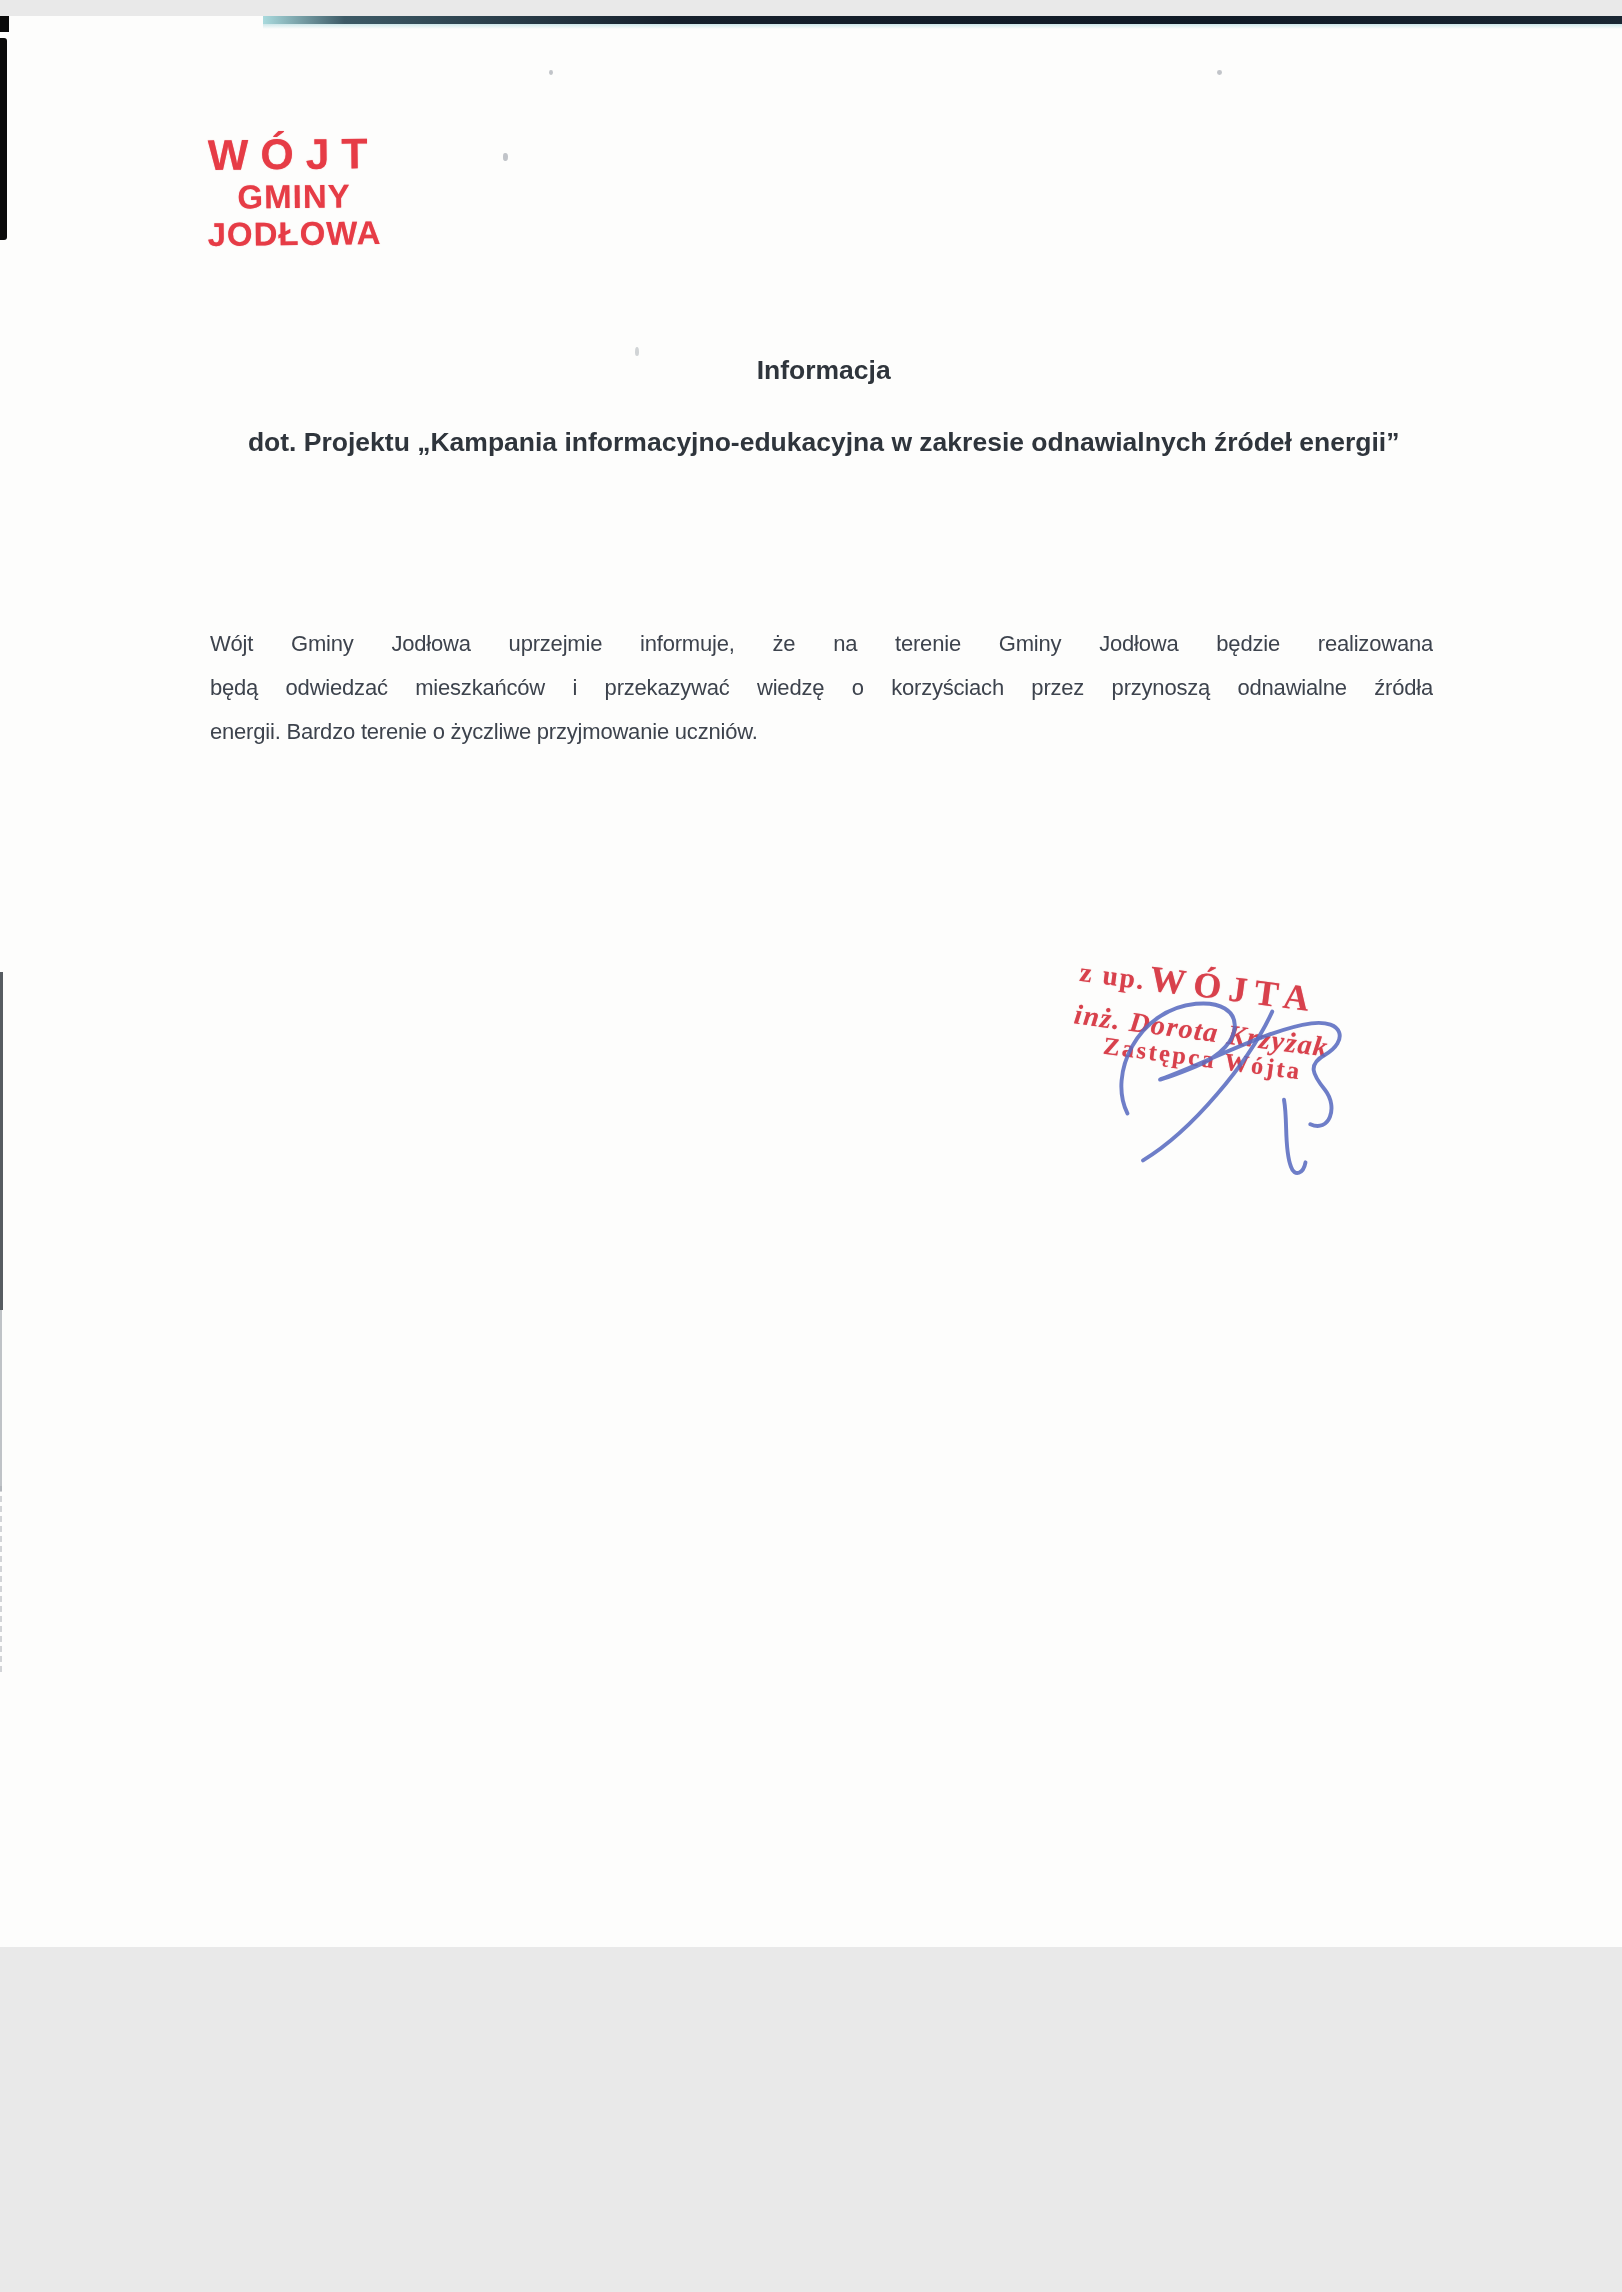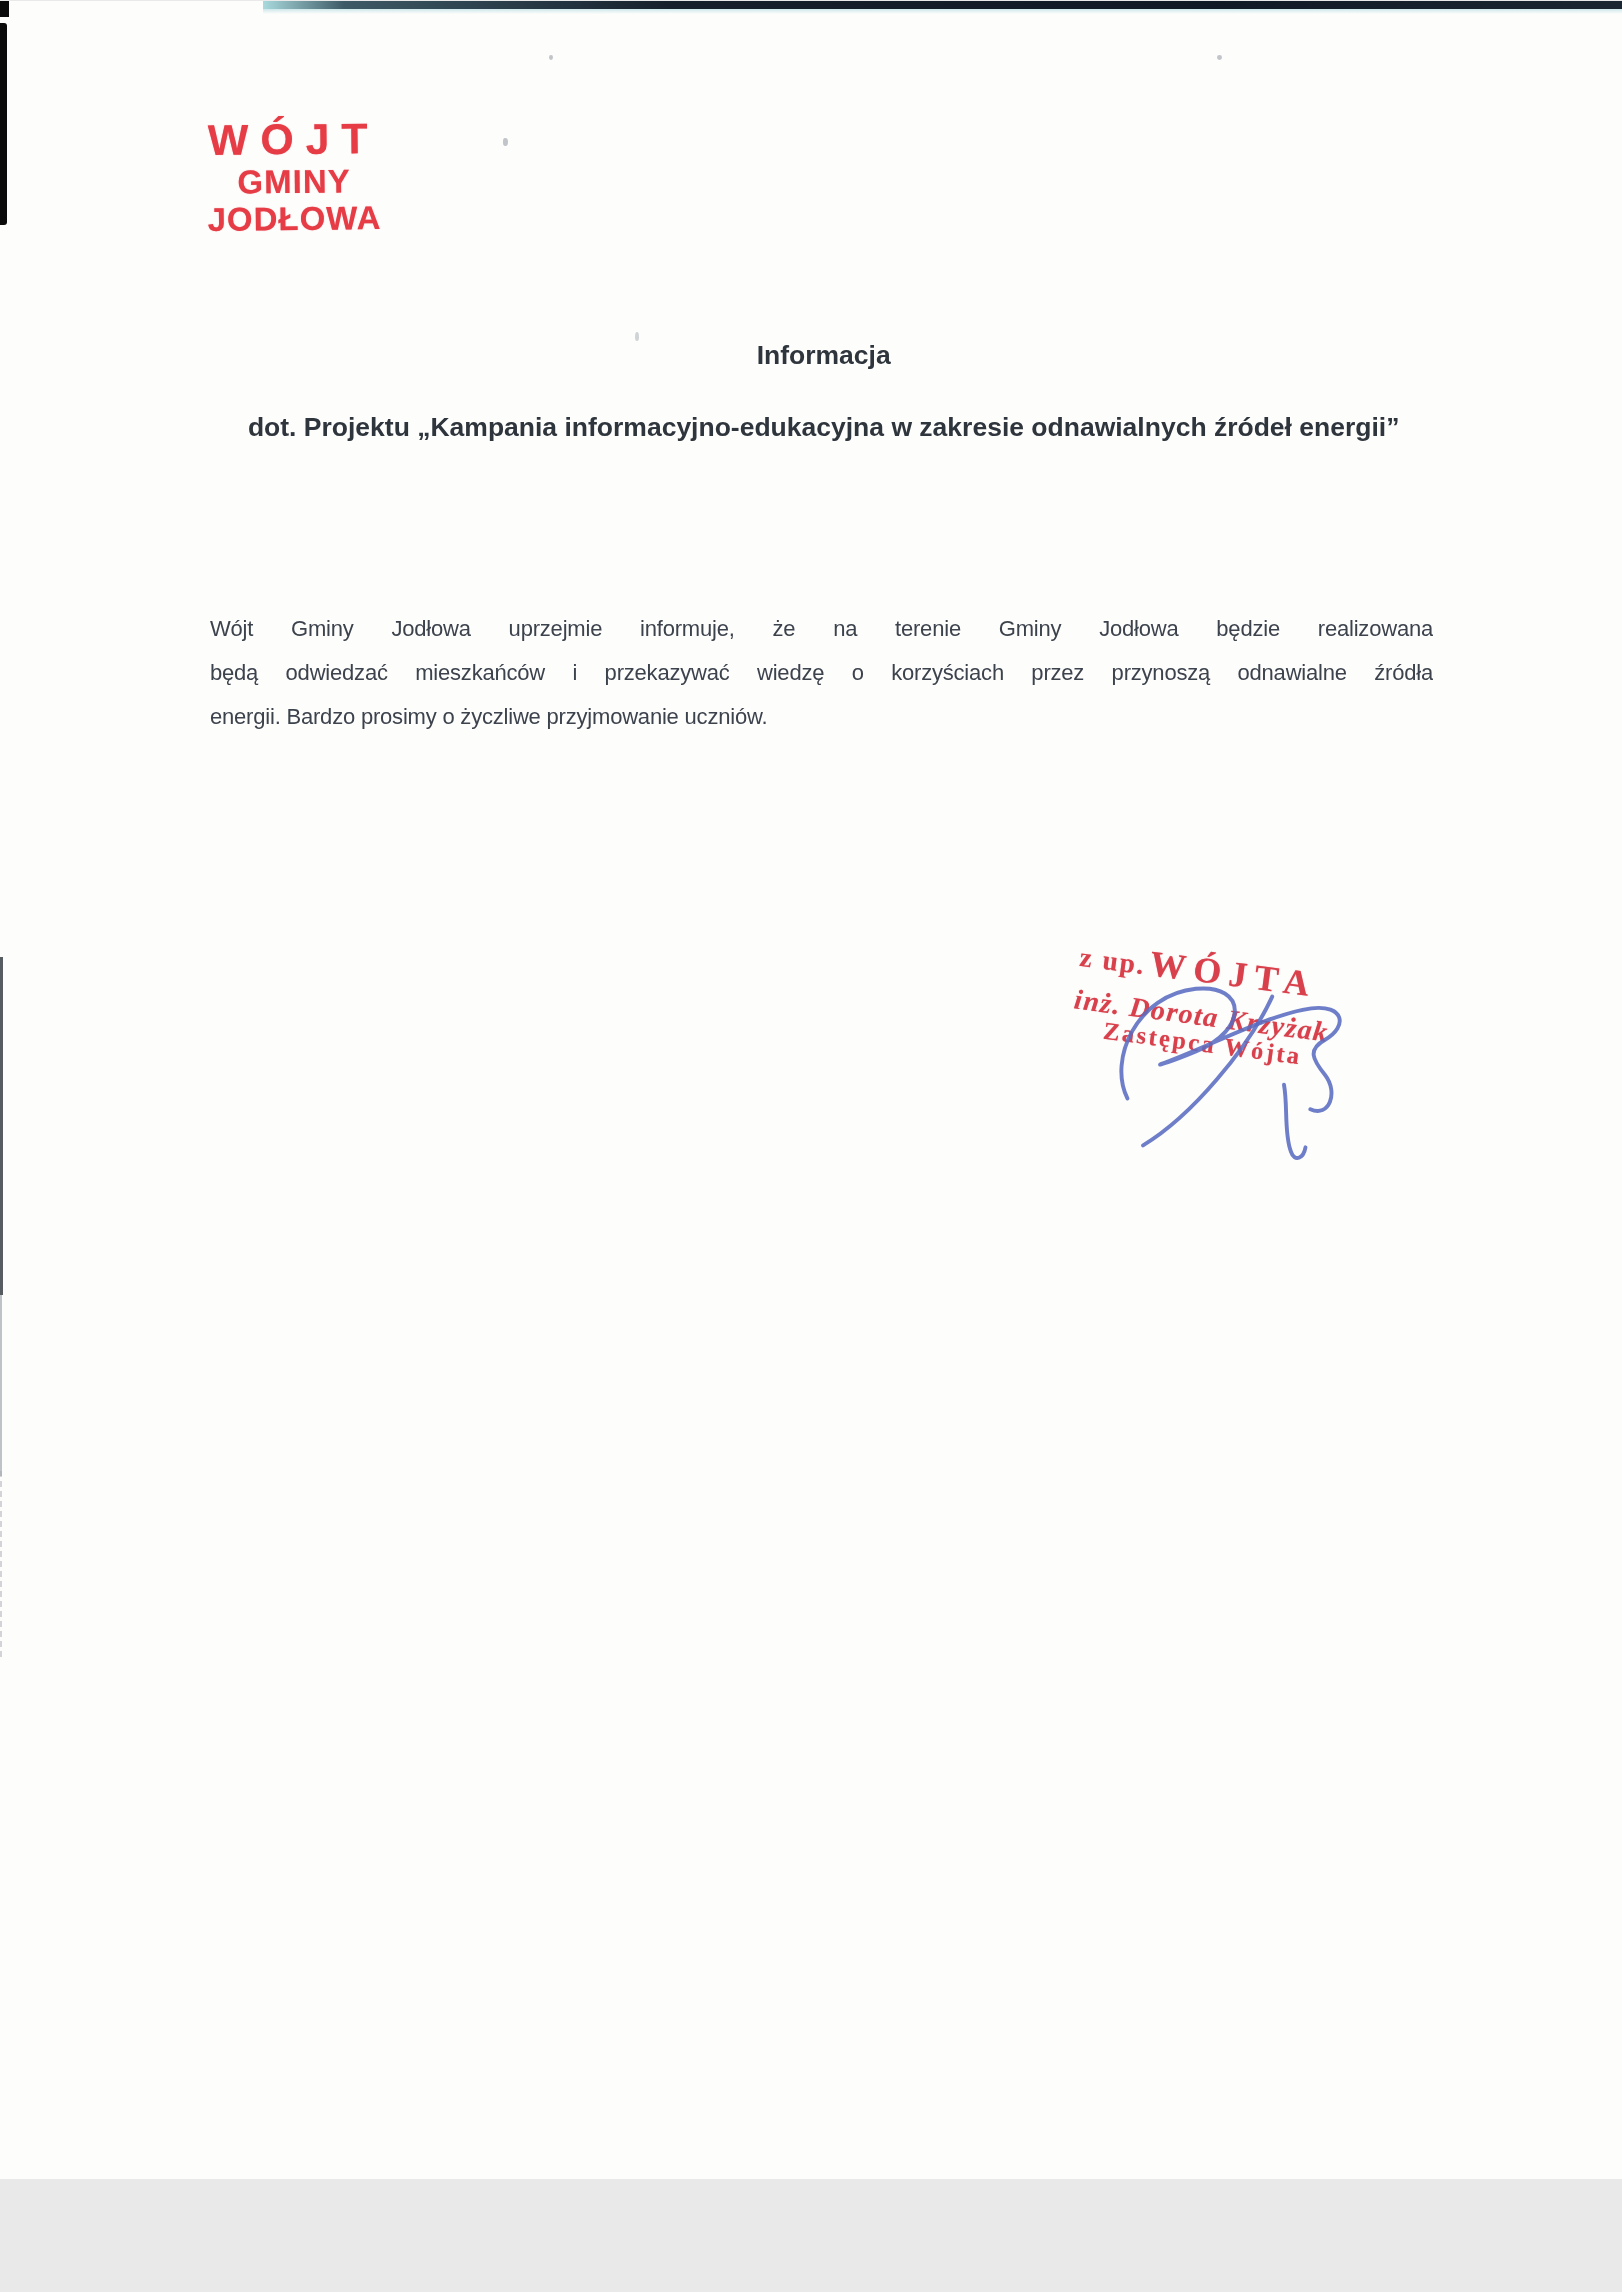--- a/index.html
+++ b/index.html
@@ -1,20 +1,20 @@
 <!DOCTYPE html>
 <html lang="pl" style="--page-bg: #fdfdfc; --ink: #3d434d; --heading-ink: #2f353c; --stamp-red: #e63c46; --sig-stamp-red: #d8414c; --signature-blue: #5a6cc0; --scan-bar-dark: #16202c; --scan-bar-teal: #a9dadd;"><head>
 <meta charset="utf-8">
 <title>Scanned document</title>
 <style>
   html,body{margin:0;padding:0;background:#e9e9e9;}
   .page{
     position:relative;
-    width:1622px;height:2178px;
-    margin:1px auto;
+    width:1622px;height:1931px;
+    margin:16px auto;
     background:var(--page-bg,#fdfdfc);
     overflow:hidden;
     font-family:"Liberation Sans", sans-serif;
     color:var(--ink,#3d434d);
   }
 
   
   .scan-bar{
     position:absolute;top:0;left:263px;right:0;height:7.8px;
     background:linear-gradient(to right,
@@ -107,21 +107,21 @@
     <div class="l1">WÓJT</div>
     <div class="l2">GMINY JODŁOWA</div>
   </div>
 
   <div class="doc-title">Informacja</div>
   <div class="doc-subject">dot. Projektu „Kampania informacyjno-edukacyjna w zakresie odnawialnych źródeł energii”</div>
 
   <div class="doc-body">
     <div class="line">Wójt Gminy Jodłowa uprzejmie informuje, że na terenie Gminy Jodłowa będzie realizowana</div>
     <div class="line">będą odwiedzać mieszkańców i przekazywać wiedzę o korzyściach przez przynoszą odnawialne źródła</div>
-    <div class="line last">energii. Bardzo prosimy o życzliwe przyjmowanie uczniów.</div>
+    <div class="line last">energii. Bardzo terenie o życzliwe przyjmowanie uczniów.</div>
   </div>
 
   <div class="auth-stamp">
     <div class="a1">
       <span class="prefix">z up.</span>
       <span class="name">WÓJTA</span>
     </div>
     <div class="a2">inż. Dorota Krzyżak</div>
     <div class="a3">Zastępca Wójta</div>
   </div>

